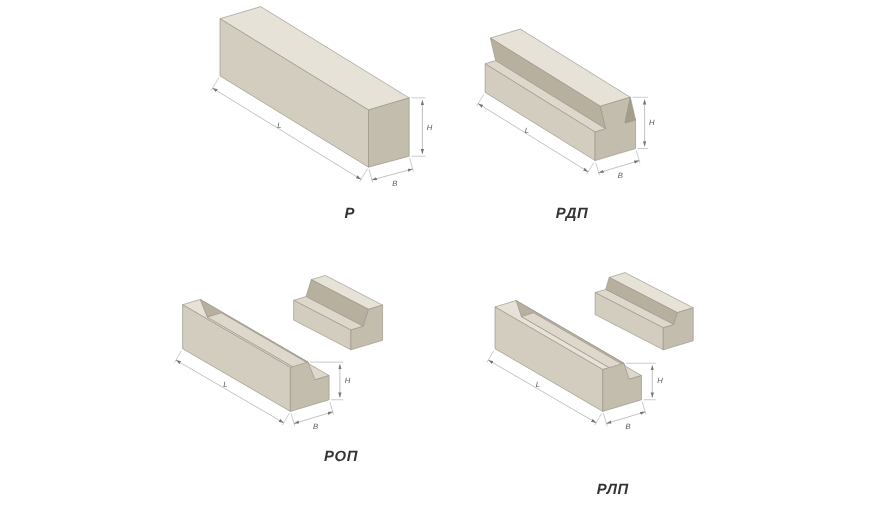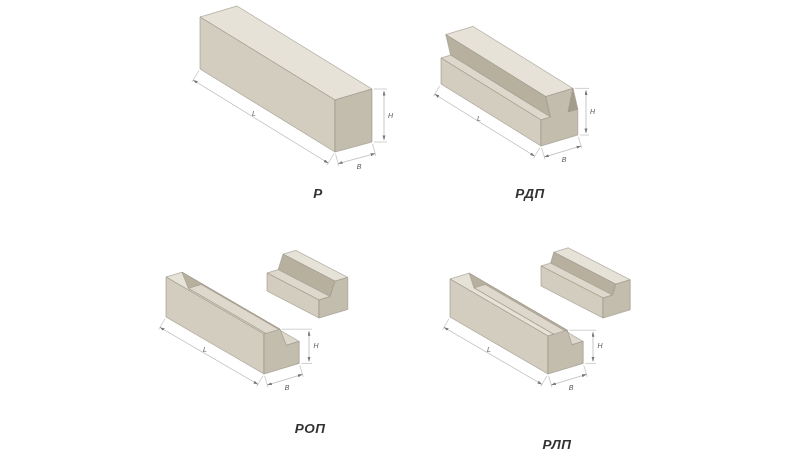--- a/index.html
+++ b/index.html
@@ -98,21 +98,21 @@
         <text class="dim" x="187" y="112">H</text>
       </g>
       <g>
         <line x1="138.6" y1="145.9" x2="142" y2="157.4" stroke="#a0a0a0" stroke-width="0.5"></line>
         <line x1="175.4" y1="134.9" x2="178.8" y2="146.4" stroke="#a0a0a0" stroke-width="0.5"></line>
         <line x1="141.3" y1="155" x2="178.1" y2="144" stroke="#8f8f8f" stroke-width="0.5" marker-start="url(#arrRdp)" marker-end="url(#arrRdp)"></line>
         <text class="dim" x="161" y="160" text-anchor="middle">B</text>
       </g>
     </svg>
   </div>
-  <div class="caption" style="left:495px; top:186px;">РДП</div>
+  <div class="caption" style="left:485px; top:186px;">РДП</div>
 
   <div class="fig" style="left:142px; top:246px;">
     <svg width="240" height="170" viewBox="0 0 240 170">
       <defs>
         <marker id="arrRop" markerWidth="6" markerHeight="4" refX="4.6" refY="1.5" orient="auto-start-reverse" markerUnits="userSpaceOnUse">
           <path d="M0,0 L4.8,1.5 L0,3 Z" fill="#777777"></path>
         </marker>
       </defs>
       <g stroke="#9a9488" stroke-width="0.6">
         <polygon points="141,8.2 153.8,4.4 205.8,31.4 193,35.2" fill="#e6e2d7"></polygon>
@@ -141,21 +141,21 @@
         <text class="dim" x="171.5" y="102">H</text>
       </g>
       <g>
         <line x1="122.6" y1="129.9" x2="126" y2="141.4" stroke="#a0a0a0" stroke-width="0.5"></line>
         <line x1="157.8" y1="119.3" x2="161.2" y2="130.8" stroke="#a0a0a0" stroke-width="0.5"></line>
         <line x1="125.3" y1="139" x2="160.5" y2="128.4" stroke="#8f8f8f" stroke-width="0.5" marker-start="url(#arrRop)" marker-end="url(#arrRop)"></line>
         <text class="dim" x="145" y="144" text-anchor="middle">B</text>
       </g>
     </svg>
   </div>
-  <div class="caption" style="left:275px; top:421px;">РОП</div>
+  <div class="caption" style="left:275px; top:407px;">РОП</div>
 
   <div class="fig" style="left:428px; top:246px;">
     <svg width="240" height="170" viewBox="0 0 240 170">
       <defs>
         <marker id="arrRlp" markerWidth="6" markerHeight="4" refX="4.6" refY="1.5" orient="auto-start-reverse" markerUnits="userSpaceOnUse">
           <path d="M0,0 L4.8,1.5 L0,3 Z" fill="#777777"></path>
         </marker>
       </defs>
       <g stroke="#9a9488" stroke-width="0.6">
         <polygon points="125.8,6.2 140.2,1.8 202.2,33.8 187.8,38.2" fill="#e6e2d7"></polygon>

